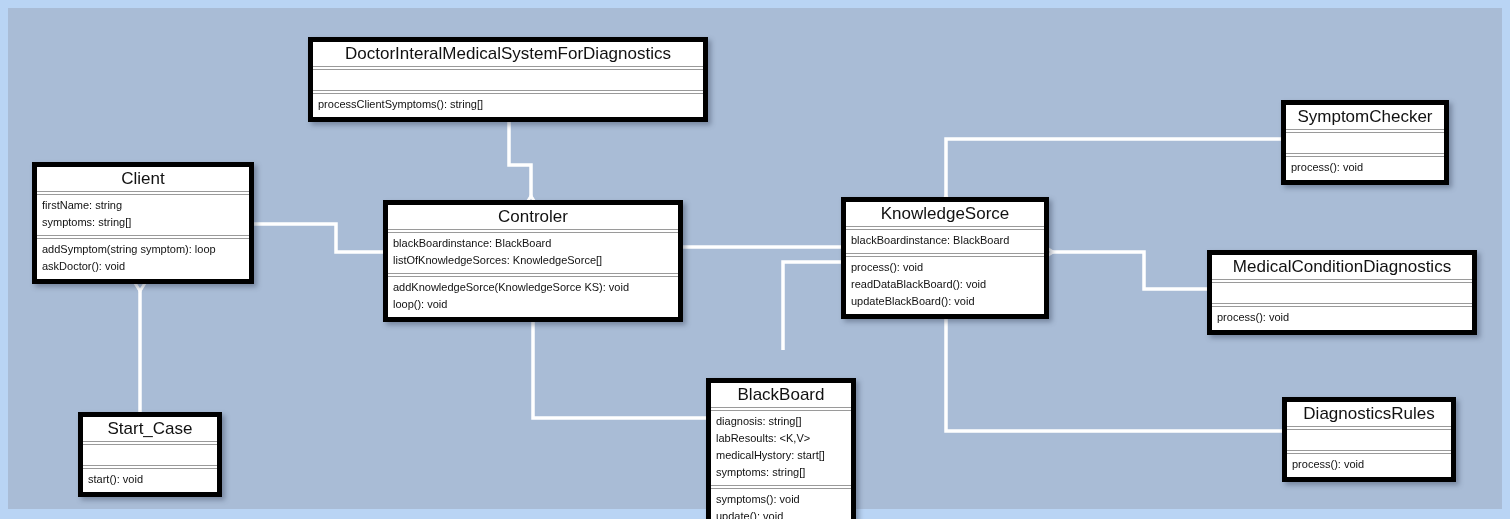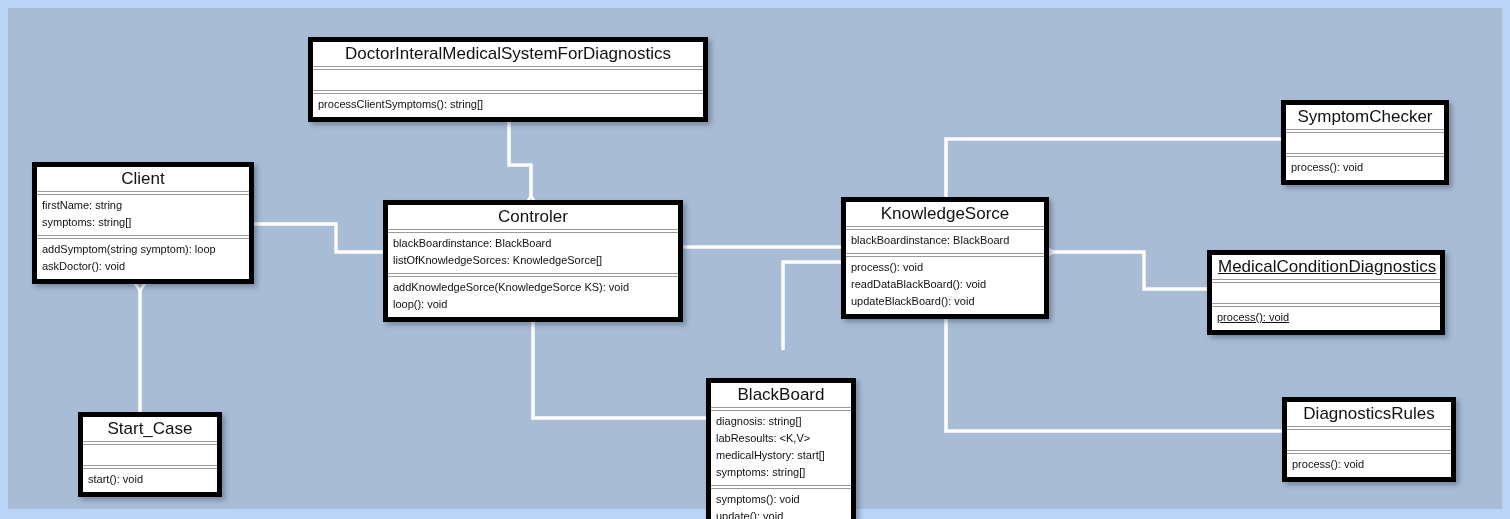--- a/index.html
+++ b/index.html
@@ -135,21 +135,21 @@
       </div>
       <div class="uml-box" style="left: 1281px; top: 100px; width: 168px;">
         <div class="uml-title">SymptomChecker</div>
         <div class="uml-sep"></div>
         <div class="uml-attrs"></div>
         <div class="uml-sep"></div>
         <div class="uml-methods">
           <span class="uml-row">process(): void</span>
         </div>
       </div>
-      <div class="uml-box" style="left: 1207px; top: 250px; width: 238px; text-decoration: underline;">
+      <div class="uml-box" style="left: 1207px; top: 250px; width: 270px;">
         <div class="uml-title">MedicalConditionDiagnostics</div>
         <div class="uml-sep"></div>
         <div class="uml-attrs"></div>
         <div class="uml-sep"></div>
         <div class="uml-methods">
           <span class="uml-row">process(): void</span>
         </div>
       </div>
       <div class="uml-box" style="left: 706px; top: 350px; width: 150px; margin-top: 28px;">
         <div class="uml-title">BlackBoard</div>

